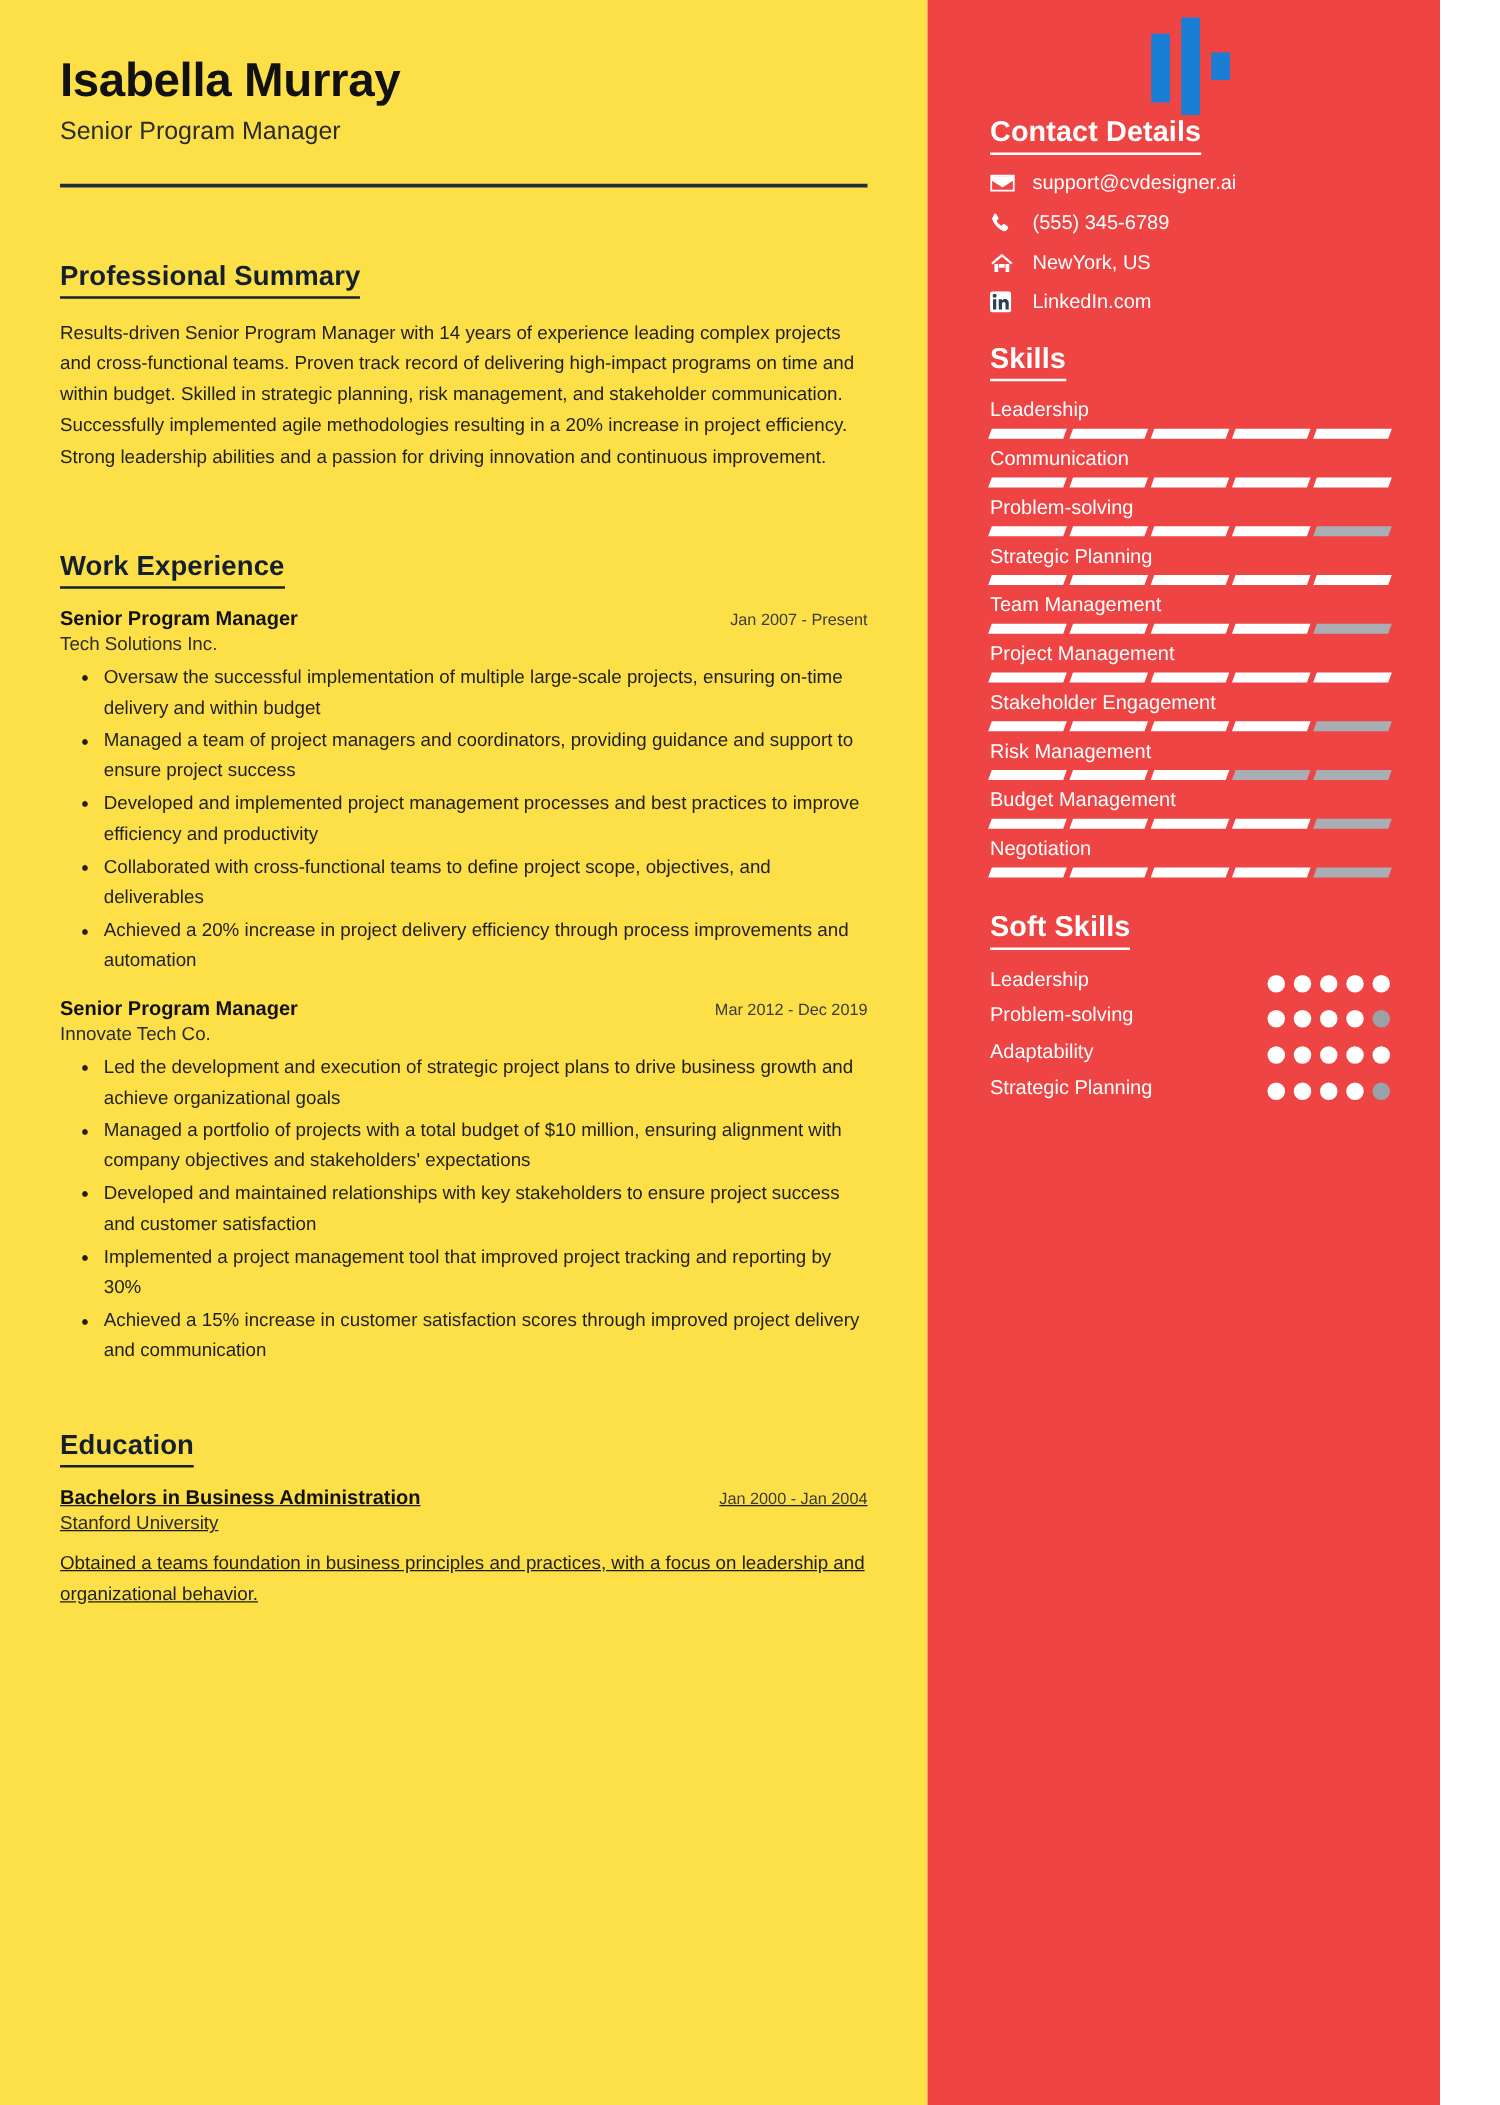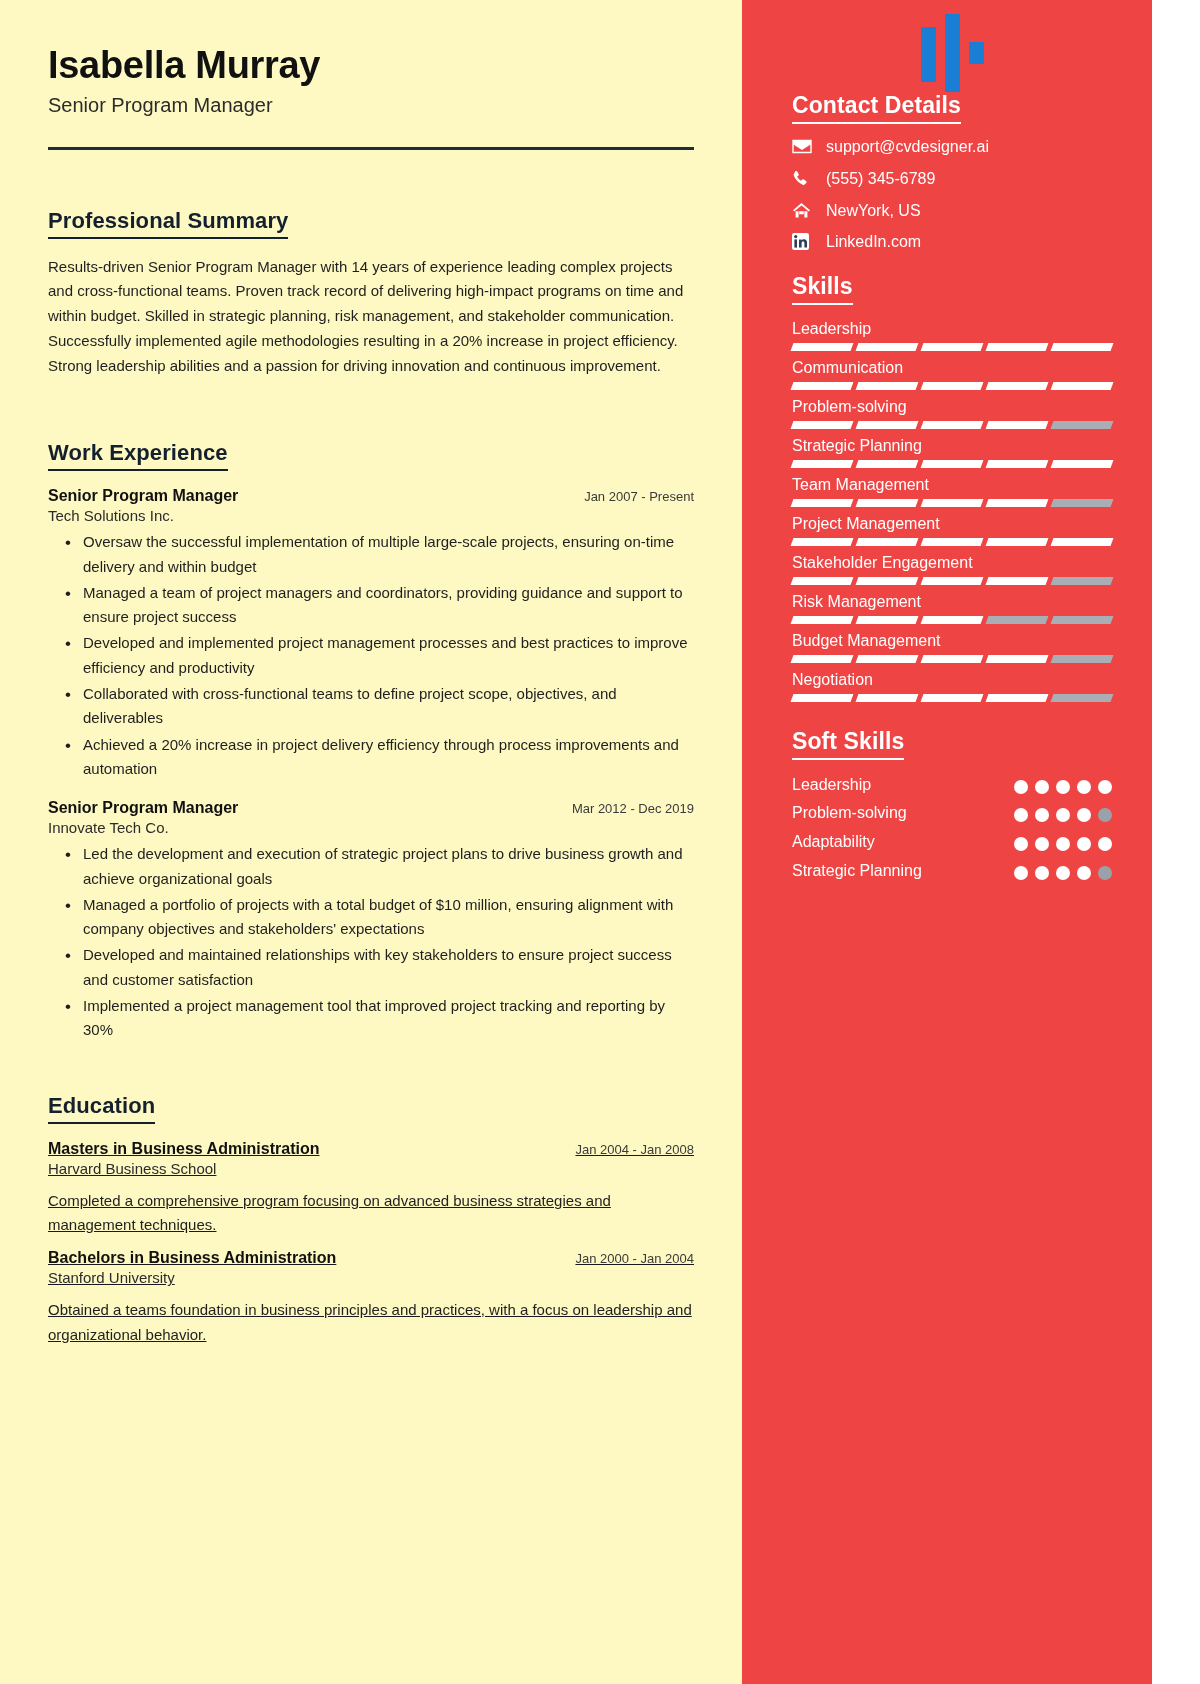--- a/index.html
+++ b/index.html
@@ -14,21 +14,21 @@
     width: 1200px;
     height: 1684px;
     display: flex;
     background: #ffffff;
   }
 
   
   .main {
     width: 742px;
     padding: 44px 48px 12px 48px;
-    background: #fef9c3;
+    background: #fde047;
     color: #1a1a1a;
   }
   .name {
     font-size: 38px;
     font-weight: 700;
     letter-spacing: -0.3px;
     line-height: 1.12;
     color: #111111;
   }
   .role {
@@ -256,35 +256,28 @@
         <div class="job-head">
           <span class="job-title">Senior Program Manager</span>
           <span class="job-dates">Mar 2012 - Dec 2019</span>
         </div>
         <div class="job-org">Innovate Tech Co.</div>
         <ul class="bullets">
           <li>Led the development and execution of strategic project plans to drive business growth and achieve organizational goals</li>
           <li>Managed a portfolio of projects with a total budget of $10 million, ensuring alignment with company objectives and stakeholders' expectations</li>
           <li>Developed and maintained relationships with key stakeholders to ensure project success and customer satisfaction</li>
           <li>Implemented a project management tool that improved project tracking and reporting by 30%</li>
+          <li>Achieved a 15% increase in customer satisfaction scores through improved project delivery and communication</li>
         </ul>
       </div>
     </div>
 
     <div class="sec-gap">
       <div class="sec-title">Education</div>
 
-      <div class="edu">
-        <div class="edu-head">
-          <span class="edu-title">Masters in Business Administration</span>
-          <span class="edu-dates">Jan 2004 - Jan 2008</span>
-        </div>
-        <div class="edu-org">Harvard Business School</div>
-        <p class="edu-desc">Completed a comprehensive program focusing on advanced business strategies and management techniques.</p>
-      </div>
 
       <div class="edu">
         <div class="edu-head">
           <span class="edu-title">Bachelors in Business Administration</span>
           <span class="edu-dates">Jan 2000 - Jan 2004</span>
         </div>
         <div class="edu-org">Stanford University</div>
         <p class="edu-desc">Obtained a teams foundation in business principles and practices, with a focus on leadership and organizational behavior.</p>
       </div>
     </div>

